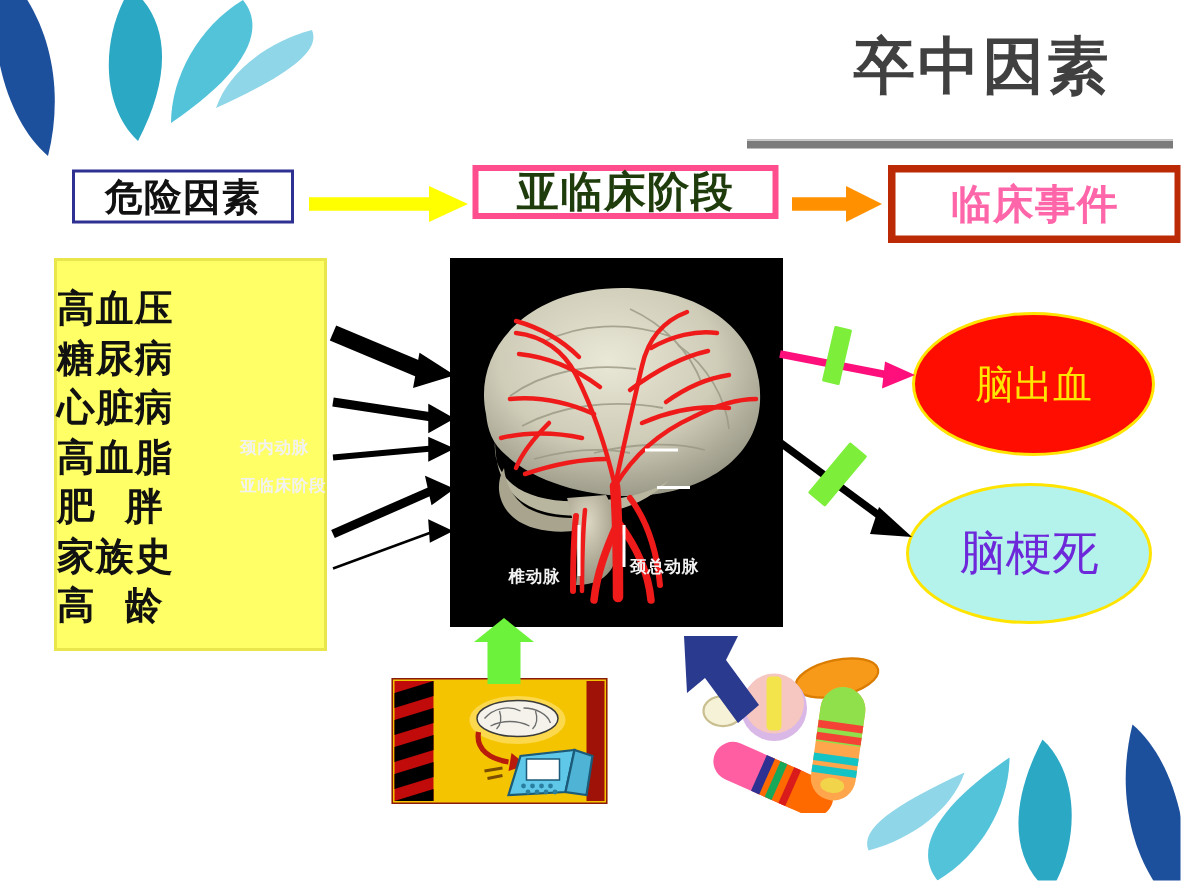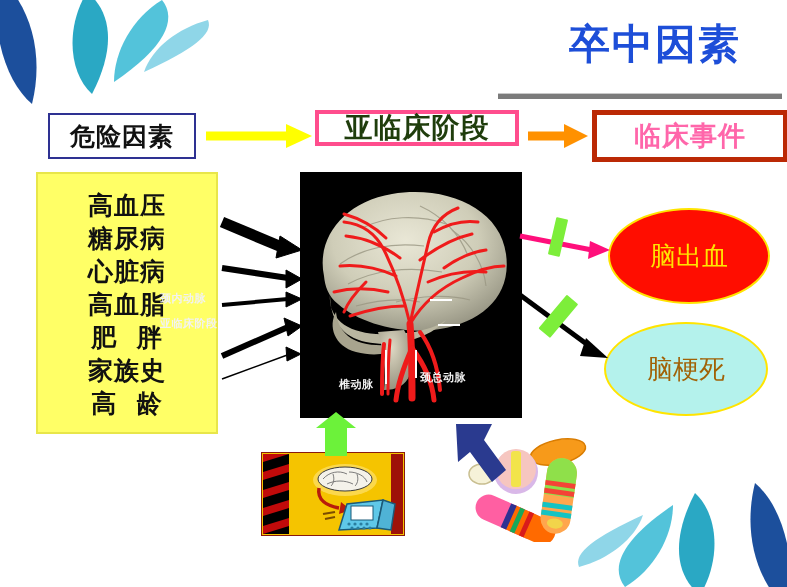--- a/index.html
+++ b/index.html
@@ -10,51 +10,51 @@
   .stage{position:absolute;left:0;top:0;width:787px;height:587px;}
 
   
   .blades{position:absolute;pointer-events:none;}
   .blades.tl{left:-8px;top:-14px;}
   .blades.br{right:-8px;bottom:-14px;transform:rotate(180deg);}
 
   
   .title{
     position:absolute;left:540px;top:22px;width:230px;text-align:center;
-    color:#1d4ed8;font-size:41px;font-weight:bold;letter-spacing:2px;
+    color:#404040;font-size:41px;font-weight:bold;letter-spacing:2px;
     line-height:1.1;white-space:nowrap;
   }
   .title-rule{
     position:absolute;left:498px;top:93px;width:284px;height:5px;
     background:#7b7b7b;border-top:1px solid #c9c9c9;
   }
 
   
   .flowbox{
     position:absolute;display:flex;align-items:center;justify-content:center;
     background:#ffffff;box-sizing:border-box;font-weight:bold;white-space:nowrap;
   }
   .box-risk{
-    left:48px;top:113px;width:148px;height:46px;
+    left:48px;top:113px;width:148px;height:36px;
     border:2px solid #2e3192;color:#111111;font-size:25px;letter-spacing:1px;
   }
   .box-sub{
     left:315px;top:110px;width:204px;height:36px;
     border:4px solid #ff4d8d;color:#1f3d0c;font-size:28px;letter-spacing:1px;
   }
   .box-clin{
     left:592px;top:110px;width:196px;height:52px;
     border:5px solid #bb2905;color:#ff66aa;font-size:27px;letter-spacing:1px;
   }
 
   
   .riskpanel{
     position:absolute;left:36px;top:172px;width:182px;height:262px;
     background:#ffff66;border:2px solid #e8e64a;box-sizing:border-box;
-    display:flex;flex-direction:column;align-items:center;justify-content:center;
+    display:flex;flex-direction:column;justify-content:center;
     padding-top:2px;
   }
   .riskpanel .rf{
     font-size:25px;color:#111111;font-weight:bold;line-height:1.0;
     margin:4px 0;letter-spacing:1px;white-space:pre;
   }
 
   
   .brainbox{
     position:absolute;left:300px;top:172px;width:222px;height:246px;
@@ -74,21 +74,21 @@
   .ellipse{
     position:absolute;display:flex;align-items:center;justify-content:center;
     border-radius:50%;font-weight:normal;white-space:nowrap;box-sizing:border-box;
   }
   .ell-hem{
     left:608px;top:208px;width:162px;height:96px;
     background:#ff0d00;border:2px solid #ffe400;color:#ffe400;font-size:26px;
   }
   .ell-inf{
     left:604px;top:322px;width:164px;height:94px;
-    background:#b4f2ec;border:2px solid #ffe400;color:#a16207;font-size:26px;
+    background:#b4f2ec;border:2px solid #ffe400;color:#6d28d9;font-size:31px;
   }
 
   
   .imgcard{position:absolute;left:261px;top:452px;width:144px;height:84px;}
 
   
   .pills{position:absolute;left:452px;top:424px;width:145px;height:118px;}
 
   
   .arrows{position:absolute;left:0;top:0;width:787px;height:587px;pointer-events:none;}

